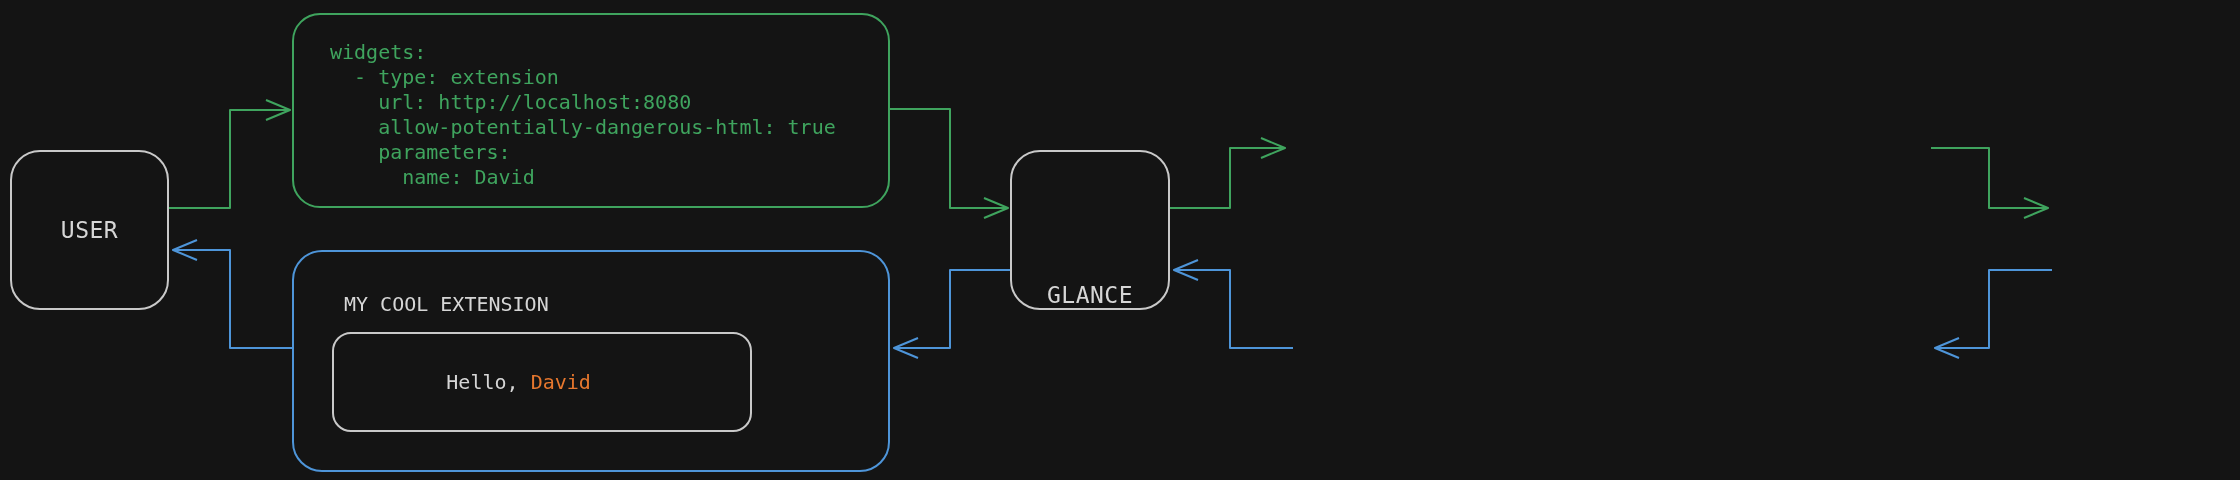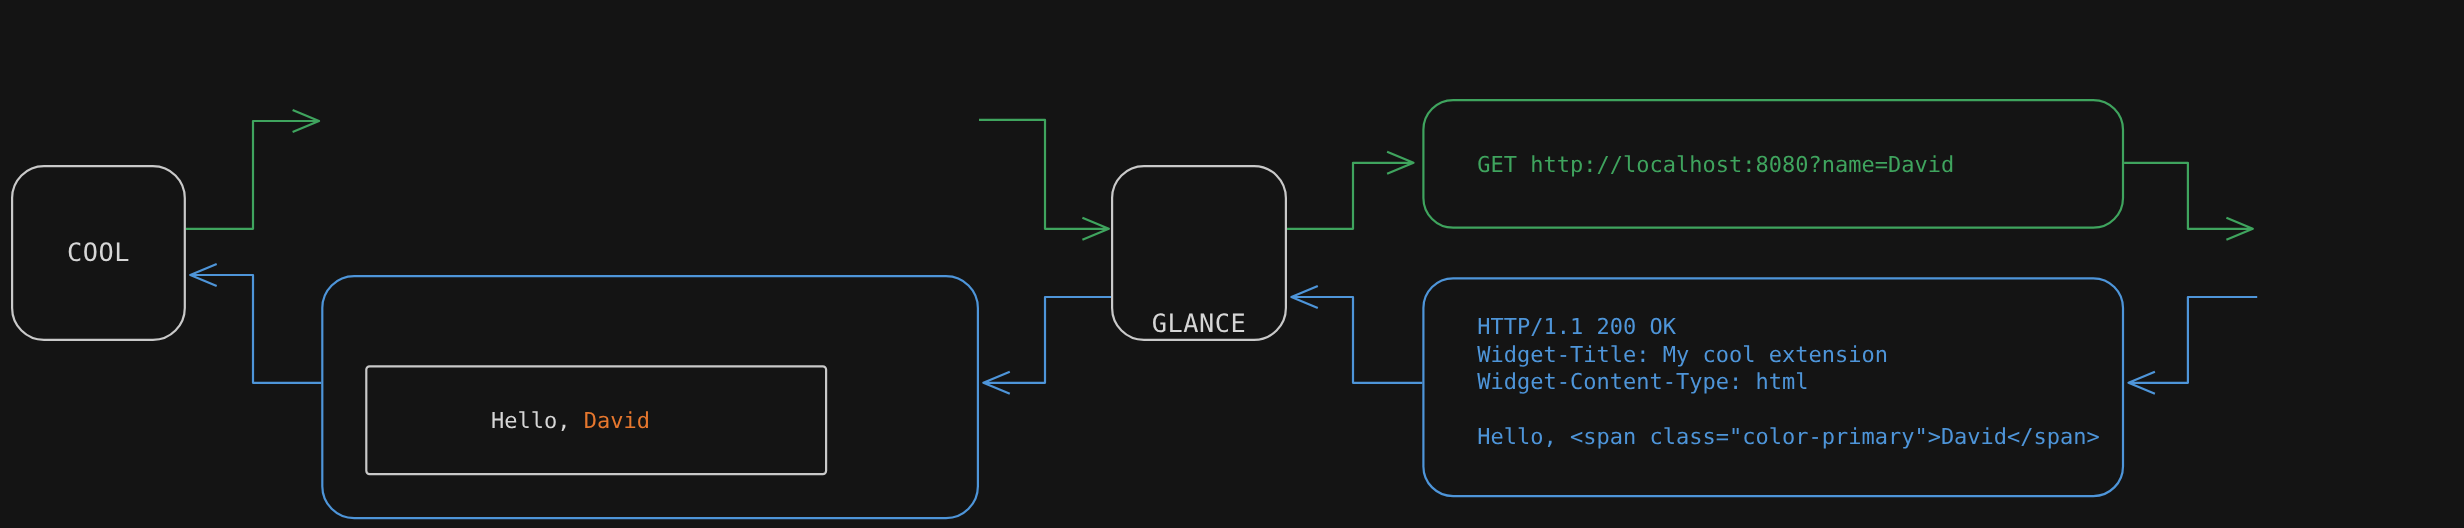--- a/index.html
+++ b/index.html
@@ -35,21 +35,21 @@
   #config-box .code{left:36px;top:25px;}
 
   #request-box{left:1293px;top:90px;width:638px;height:118px;border-radius:28px;}
   #request-box .code{left:48px;top:0;height:100%;}
 
   #response-box{left:1293px;top:252px;width:638px;height:200px;border-radius:28px;}
   #response-box .code{left:48px;top:31px;}
 
   #widget-box{left:292px;top:250px;width:598px;height:222px;}
   #widget-title{position:absolute;left:50px;top:40px;color:#d6d6d6;font-size:20px;line-height:25px;white-space:pre;}
-  #widget-inner{position:absolute;left:38px;top:80px;width:420px;height:100px;border:2px solid #c9c9c9;border-radius:4px;box-sizing:border-box;display:flex;align-items:center;padding-left:16px;}
+  #widget-inner{position:absolute;left:38px;top:80px;width:420px;height:100px;border:2px solid #c9c9c9;border-radius:19px;box-sizing:border-box;display:flex;align-items:center;padding-left:16px;}
   #widget-inner .greet{font-size:20px;white-space:pre;}
   .greet-prefix{color:#d6d6d6;}
   .greet-name{color:#e6772e;}
 </style>
 </head>
 <body>
 
 <div class="stage">
 
   <svg class="wires" width="2240" height="480" viewBox="0 0 2240 480">
@@ -59,42 +59,41 @@
     <path class="g" d="M1170,208 H1230 V148 H1285 M1261,138 L1285,148 L1261,158"></path>
     <path class="g" d="M1931,148 H1989 V208 H2048 M2024,198 L2048,208 L2024,218"></path>
 
     <path class="b" d="M2052,270 H1989 V348 H1935 M1959,338 L1935,348 L1959,358"></path>
     <path class="b" d="M1293,348 H1230 V270 H1174 M1198,260 L1174,270 L1198,280"></path>
     <path class="b" d="M1010,270 H950 V348 H894 M918,338 L894,348 L918,358"></path>
     <path class="b" d="M292,348 H230 V250 H173 M197,240 L173,250 L197,260"></path>
   </svg>
 
   <div class="box node" id="user-node">
-    <span class="label">COOL</span>
+    <span class="label">USER</span>
   </div>
 
   <div class="box node" id="glance-node">
     <span class="label">GLANCE</span>
   </div>
 
 
-
-  <div class="box green" id="request-box">
-    <div class="code green single">GET http://localhost:8080?name=David</div>
+  <div class="box green" id="config-box">
+    <div class="code green">widgets:
+  - type: extension
+    url: http://localhost:8080
+    allow-potentially-dangerous-html: true
+    parameters:
+      name: David</div>
   </div>
 
-  <div class="box blue" id="response-box">
-    <div class="code blue">HTTP/1.1 200 OK
-Widget-Title: My cool extension
-Widget-Content-Type: html
 
-Hello, &lt;span class="color-primary"&gt;David&lt;/span&gt;</div>
-  </div>
 
   <div class="box blue" id="widget-box">
+    <div id="widget-title">MY COOL EXTENSION</div>
     <div id="widget-inner">
       <span class="greet">
         <span class="greet-prefix">Hello, </span><span class="greet-name">David</span>
       </span>
     </div>
   </div>
 
 </div>
 
 </body></html>

